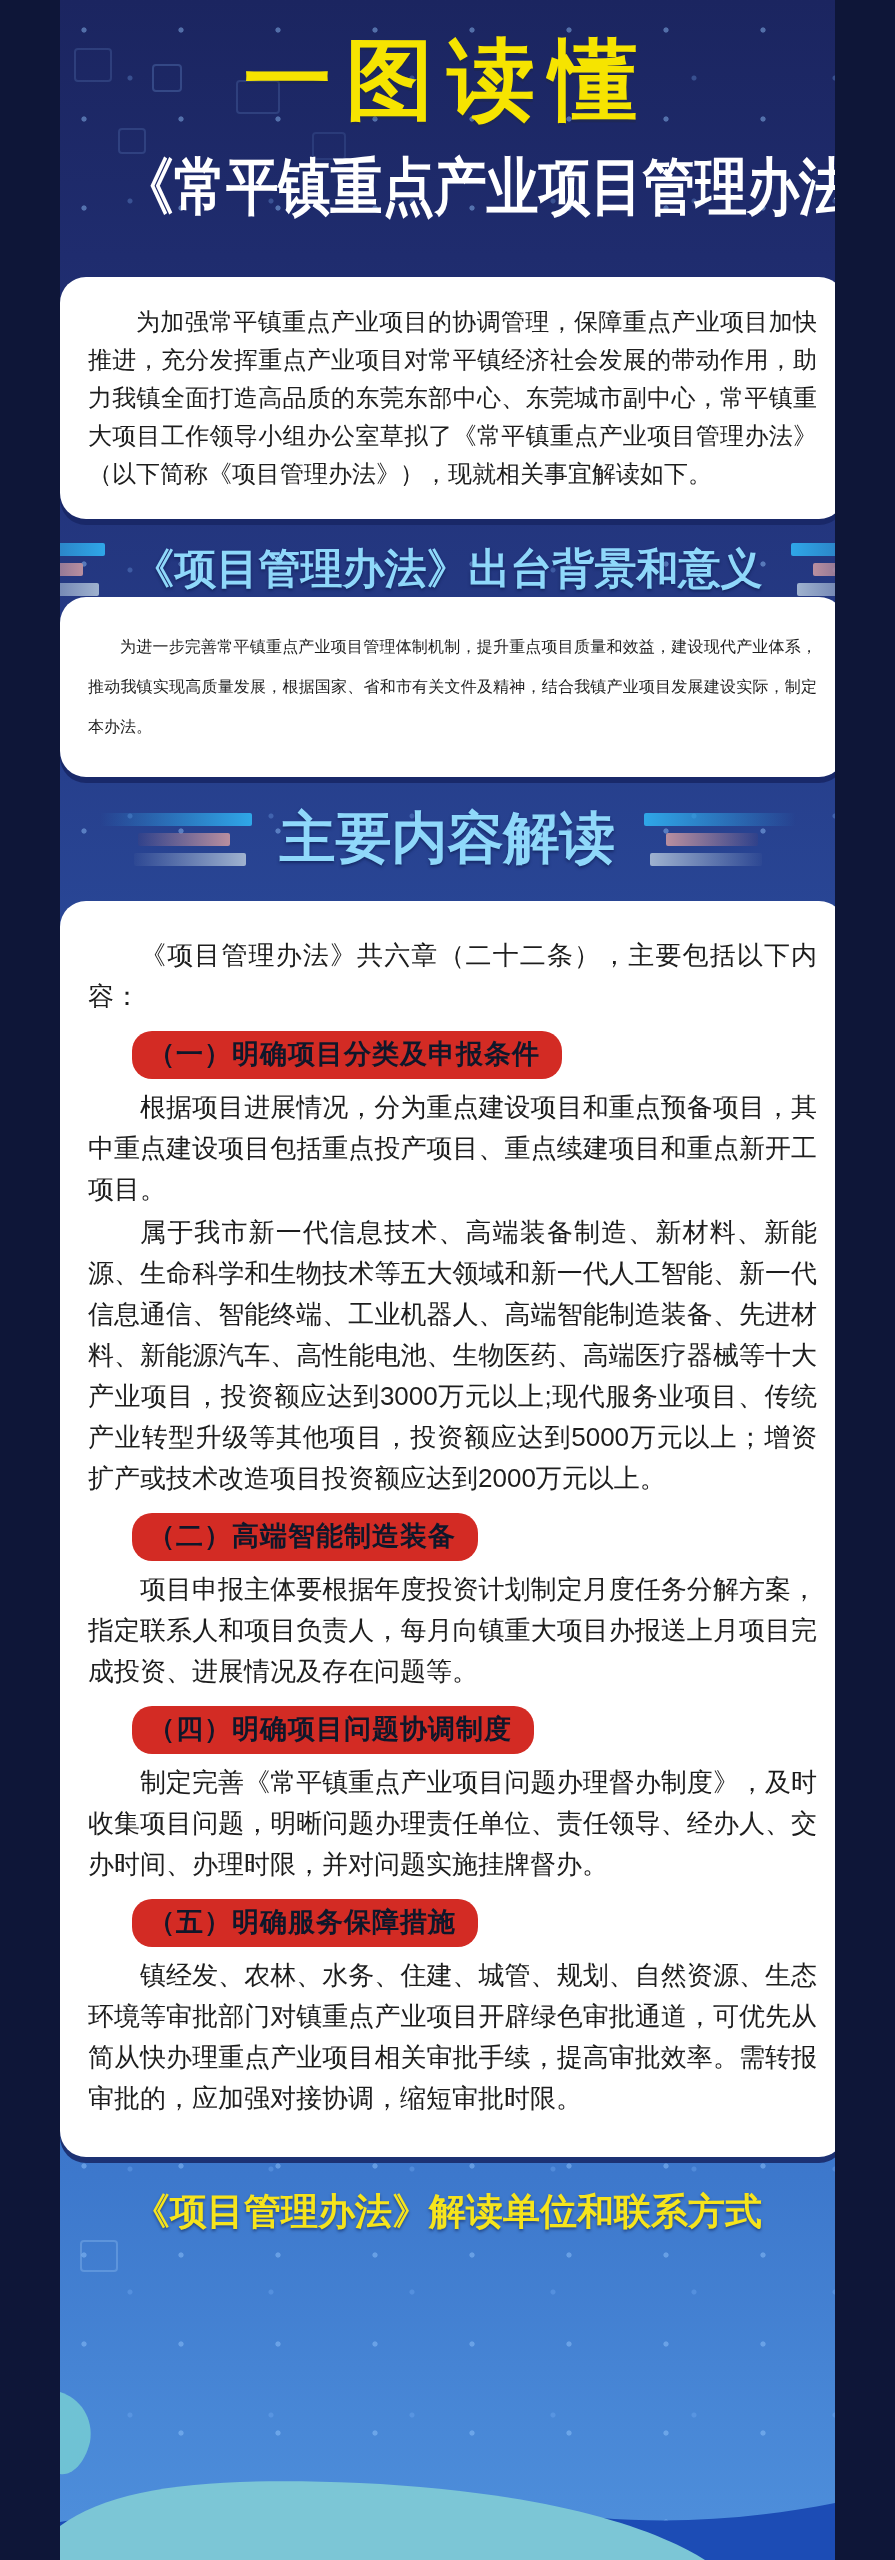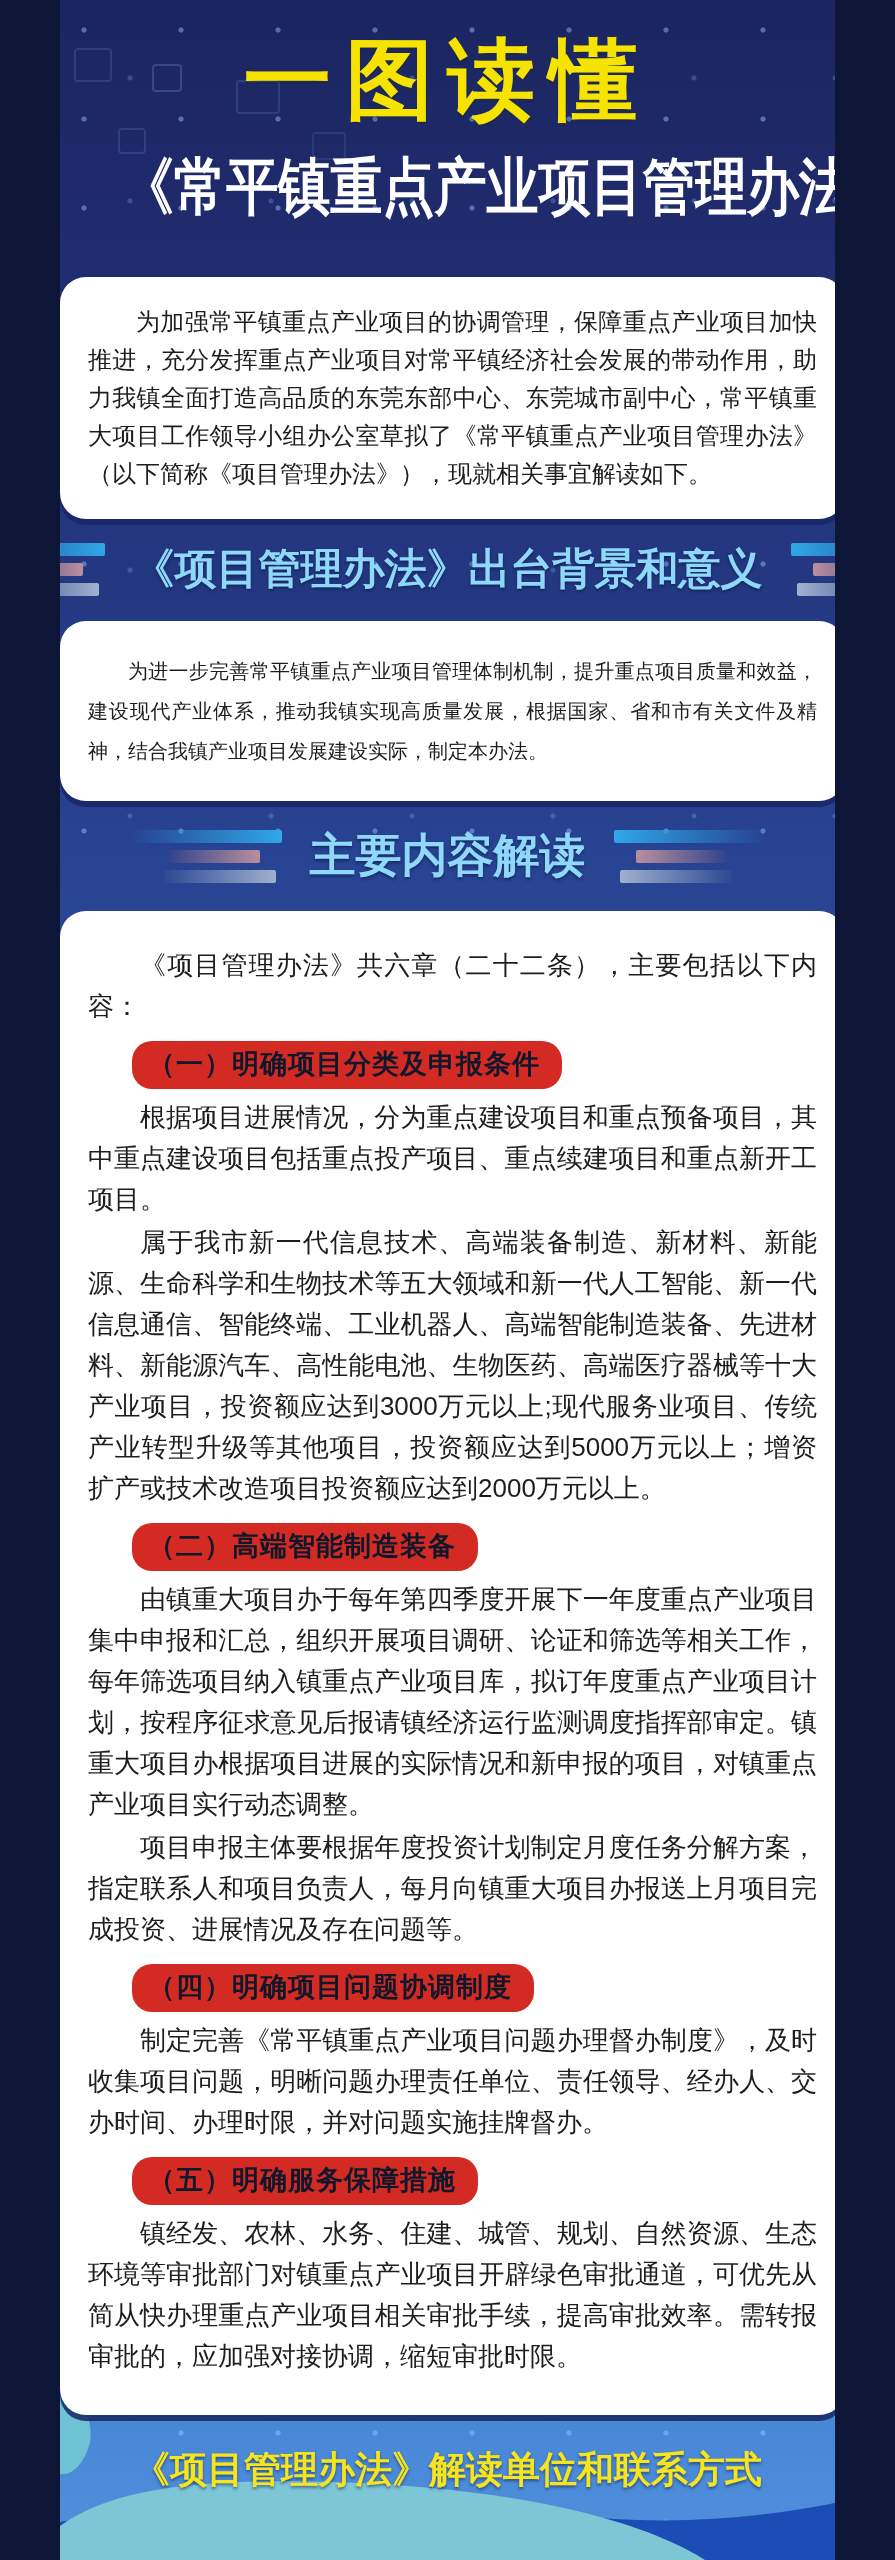--- a/index.html
+++ b/index.html
@@ -51,36 +51,36 @@
   
   .card {
     position:relative;
     width:729px; margin:0 auto; padding:26px 28px;
     background:#ffffff; border-radius:26px;
     box-shadow:0 6px 0 rgba(24,38,100,0.85);
     color:#1d1d1d;
   }
   .card p { margin:0; text-indent:2em; text-align:justify; }
   .card.intro-card { margin-top:54px; font-size:24px; line-height:38px; }
-  .card.bg-card   { margin-top:24px; font-size:20px; line-height:40px; padding-top:30px; padding-bottom:30px; }
+  .card.bg-card   { font-size:16px; line-height:40px; padding-top:30px; padding-bottom:30px; }
   .card.main-card { margin-top:24px; font-size:26px; line-height:41px; padding-top:34px; padding-bottom:36px; }
   .main-card p { margin-bottom:2px; }
 
   
   .sec-header {
     display:flex; align-items:center; justify-content:center; gap:28px;
     margin-top:22px;
   }
   .sec-header h2 {
     margin:0; font-weight:900; color:#8FD8FA; white-space:nowrap;
     text-shadow:0 2px 3px rgba(8,22,70,0.55);
   }
   .sec-header.h-bg h2 { font-size:42px; }
   .sec-header.h-main { margin-top:24px; }
-  .sec-header.h-main h2 { font-size:46px; }
+  .sec-header.h-main h2 { font-size:56px; }
   .deco { display:flex; flex-direction:column; gap:7px; width:160px; flex:0 0 auto; }
   .deco i { display:block; height:13px; border-radius:2px; }
   .deco.left i  { align-self:flex-end; }
   .deco.right i { align-self:flex-start; }
   .deco.left .b1 { width:152px; background:linear-gradient(90deg, rgba(30,60,140,0.05), #2fa7e8); }
   .deco.left .b2 { width:92px;  margin-right:22px; background:linear-gradient(90deg, rgba(120,60,90,0.10), #b98f9f); }
   .deco.left .b3 { width:112px; margin-right:6px;  background:linear-gradient(90deg, rgba(90,110,160,0.10), #9fb2cf); }
   .deco.right .b1 { width:152px; background:linear-gradient(270deg, rgba(30,60,140,0.05), #2fa7e8); }
   .deco.right .b2 { width:92px;  margin-left:22px; background:linear-gradient(270deg, rgba(120,60,90,0.10), #b98f9f); }
   .deco.right .b3 { width:112px; margin-left:6px;  background:linear-gradient(270deg, rgba(90,110,160,0.10), #9fb2cf); }
@@ -174,21 +174,20 @@
     </div>
 
     <div class="card main-card">
       <p>《项目管理办法》共六章（二十二条），主要包括以下内容：</p>
 
       <div class="badge">（一）明确项目分类及申报条件</div>
       <p>根据项目进展情况，分为重点建设项目和重点预备项目，其中重点建设项目包括重点投产项目、重点续建项目和重点新开工项目。</p>
       <p>属于我市新一代信息技术、高端装备制造、新材料、新能源、生命科学和生物技术等五大领域和新一代人工智能、新一代信息通信、智能终端、工业机器人、高端智能制造装备、先进材料、新能源汽车、高性能电池、生物医药、高端医疗器械等十大产业项目，投资额应达到3000万元以上;现代服务业项目、传统产业转型升级等其他项目，投资额应达到5000万元以上；增资扩产或技术改造项目投资额应达到2000万元以上。</p>
 
       <div class="badge">（二）高端智能制造装备</div>
-      <p>由镇重大项目办于每年第四季度开展下一年度重点产业项目集中申报和汇总，组织开展项目调研、论证和筛选等相关工作，每年筛选项目纳入镇重点产业项目库，拟订年度重点产业项目计划，按程序征求意见后报请镇经济运行监测调度指挥部审定。镇重大项目办根据项目进展的实际情况和新申报的项目，对镇重点产业项目实行动态调整。</p>
 
       <p>项目申报主体要根据年度投资计划制定月度任务分解方案，指定联系人和项目负责人，每月向镇重大项目办报送上月项目完成投资、进展情况及存在问题等。</p>
 
       <div class="badge">（四）明确项目问题协调制度</div>
       <p>制定完善《常平镇重点产业项目问题办理督办制度》，及时收集项目问题，明晰问题办理责任单位、责任领导、经办人、交办时间、办理时限，并对问题实施挂牌督办。</p>
 
       <div class="badge">（五）明确服务保障措施</div>
       <p>镇经发、农林、水务、住建、城管、规划、自然资源、生态环境等审批部门对镇重点产业项目开辟绿色审批通道，可优先从简从快办理重点产业项目相关审批手续，提高审批效率。需转报审批的，应加强对接协调，缩短审批时限。</p>
     </div>
 

